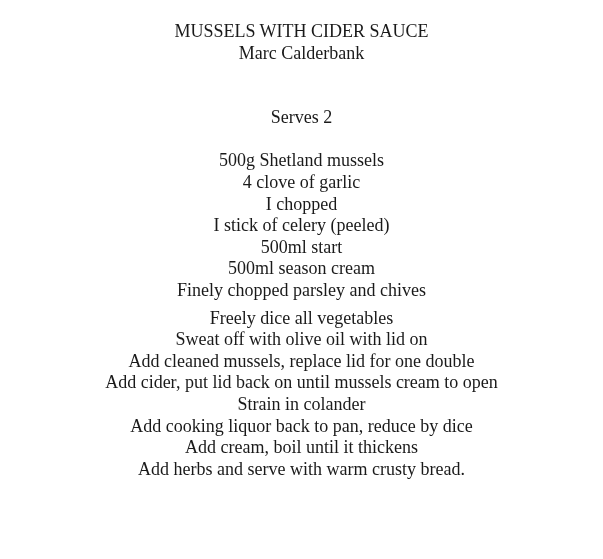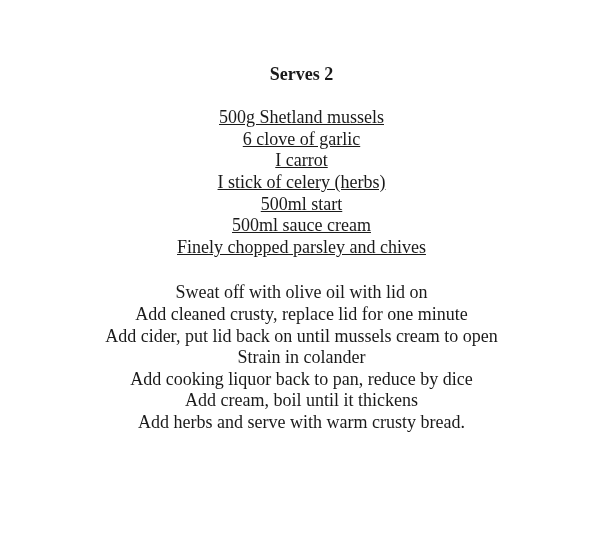--- a/index.html
+++ b/index.html
@@ -22,46 +22,49 @@
       left: 0;
       top: 21px;
       width: 603px;
       text-align: center;
     }
     .block p {
       margin: 0;
       white-space: nowrap;
     }
     .header { margin-bottom: 43px; }
-    .serves { margin-bottom: 21.6px; font-weight: bold; }
-    .ingredients { margin-bottom: 24px; text-decoration: underline; }
+    .serves { margin-bottom: 21.6px; }
+    .ingredients { margin-bottom: 6px; }
   </style>
 </head>
 <body>
 
 <div class="page">
   <div class="block header">
+    <p>MUSSELS WITH CIDER SAUCE</p>
+    <p>Marc Calderbank</p>
   </div>
 
   <div class="block serves">
     <p>Serves 2</p>
   </div>
 
   <div class="block ingredients">
     <p>500g Shetland mussels</p>
-    <p>6 clove of garlic</p>
-    <p>I carrot</p>
-    <p>I stick of celery (herbs)</p>
+    <p>4 clove of garlic</p>
+    <p>I chopped</p>
+    <p>I stick of celery (peeled)</p>
     <p>500ml start</p>
-    <p>500ml sauce cream</p>
+    <p>500ml season cream</p>
     <p>Finely chopped parsley and chives</p>
   </div>
 
   <div class="block method">
+    <p>Freely dice all vegetables</p>
     <p>Sweat off with olive oil with lid on</p>
-    <p>Add cleaned crusty, replace lid for one minute</p>
+    <p>Add cleaned mussels, replace lid for one double</p>
     <p>Add cider, put lid back on until mussels cream to open</p>
     <p>Strain in colander</p>
     <p>Add cooking liquor back to pan, reduce by dice</p>
     <p>Add cream, boil until it thickens</p>
     <p>Add herbs and serve with warm crusty bread.</p>
   </div>
 </div>
 
 </body></html>

